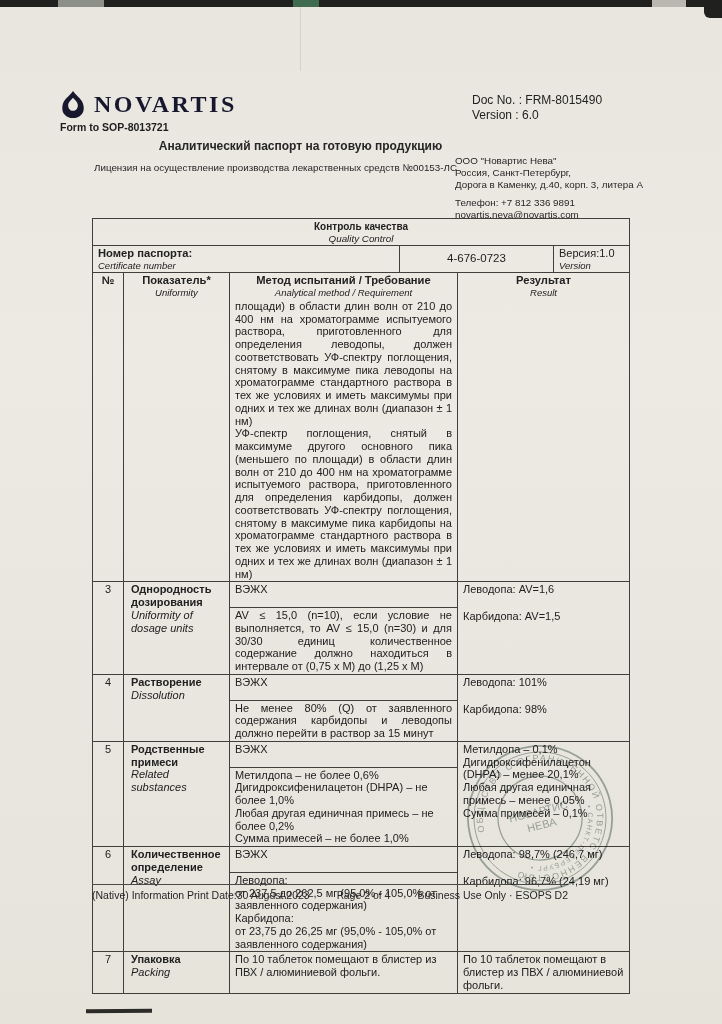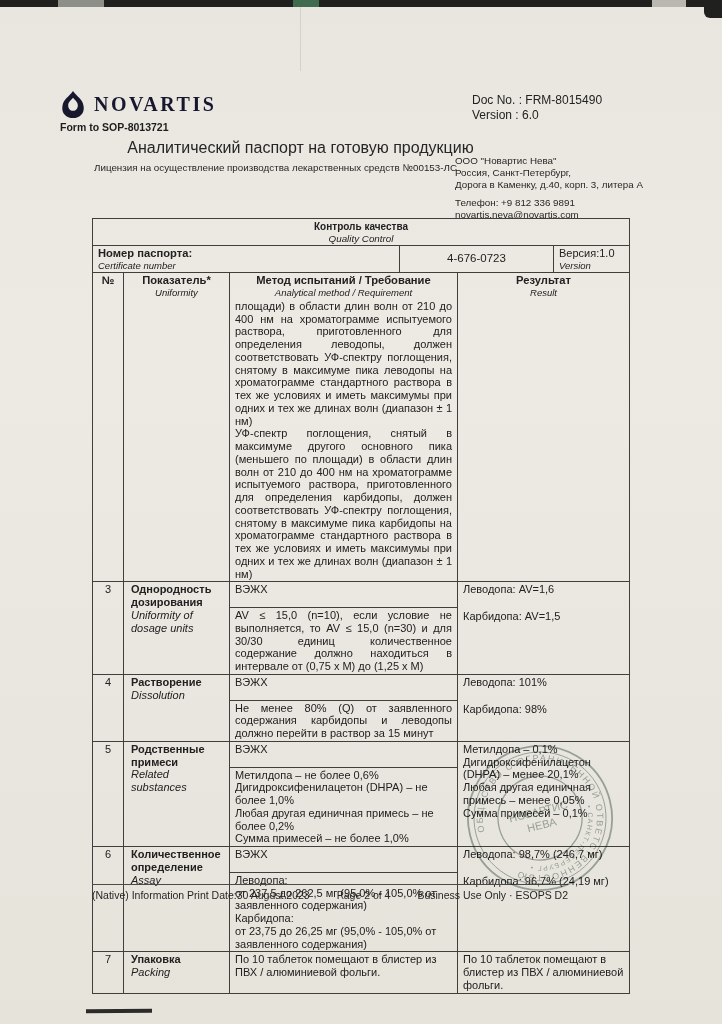--- a/index.html
+++ b/index.html
@@ -11,24 +11,24 @@
   .scan-top-notch1{position:absolute;left:58px;top:0;width:46px;height:7px;background:#8d8f89;}
   .scan-top-notch2{position:absolute;left:293px;top:0;width:26px;height:7px;background:#3f6b4e;}
   .scan-top-notch3{position:absolute;left:652px;top:0;width:34px;height:7px;background:#b9b7b0;}
   .scan-crease{position:absolute;left:300px;top:7px;width:1px;height:64px;background:rgba(60,60,60,.12);}
   .scan-bottom-mark{position:absolute;left:86px;top:1009px;width:66px;height:4px;background:#2b2b28;transform:rotate(-.6deg);}
   .scan-corner-tr{position:absolute;right:-8px;top:-8px;width:26px;height:26px;background:#20201e;border-radius:6px;}
   
   .logo-block{position:absolute;left:60px;top:90px;}
   .logo-row{display:flex;align-items:center;gap:7px;}
   .logo-mark{width:27px;height:29px;}
-  .logo-word{font-size:20px;font-weight:bold;letter-spacing:2.5px;color:#17172e;font-family:"Liberation Serif",serif;}
+  .logo-word{font-size:24px;font-weight:bold;letter-spacing:2.5px;color:#17172e;font-family:"Liberation Serif",serif;}
   .form-line{margin-top:2px;font-size:10.5px;font-weight:bold;color:#1d1d1d;}
   .doc-block{position:absolute;left:472px;top:93px;font-size:12px;line-height:1.25;color:#222;}
-  .page-title{position:absolute;left:0;top:139px;width:601px;text-align:center;font-size:16px;font-weight:normal;}
+  .page-title{position:absolute;left:0;top:139px;width:601px;text-align:center;font-size:12px;font-weight:bold;}
   .license-line{position:absolute;left:94px;top:162px;font-size:9.8px;}
   .company-block{position:absolute;left:455px;top:155px;font-size:9.8px;line-height:1.2;}
   .company-block .gap{height:7px;}
   
   .qc-table{position:absolute;left:92px;top:218px;width:536px;border:1.4px solid #3f3f3c;
             font-size:11px;line-height:1.16;color:#212121;}
   .flexrow{display:flex;align-items:stretch;}
   .flexrow + .flexrow{border-top:1px solid #3f3f3c;}
   .cell{padding:1px 5px;box-sizing:border-box;}
   .vline{border-left:1px solid #3f3f3c;}
@@ -90,21 +90,21 @@
   </div>
 
   <div class="page-title">Аналитический паспорт на готовую продукцию</div>
   <div class="license-line">Лицензия на осуществление производства лекарственных средств №00153-ЛС</div>
 
   <div class="company-block">
     <div>ООО "Новартис Нева"</div>
     <div>Россия, Санкт-Петербург,</div>
     <div>Дорога в Каменку, д.40, корп. 3, литера А</div>
     <div class="gap"></div>
-    <div>Телефон: +9 812 336 9891</div>
+    <div>Телефон: +7 812 336 9891</div>
     <div>novartis.neva@novartis.com</div>
   </div>
 
   <div class="qc-table">
 
     <div class="flexrow">
       <div class="qc-title-cell">
         <div class="qc-ru">Контроль качества</div>
         <div class="qc-en">Quality Control</div>
       </div>

